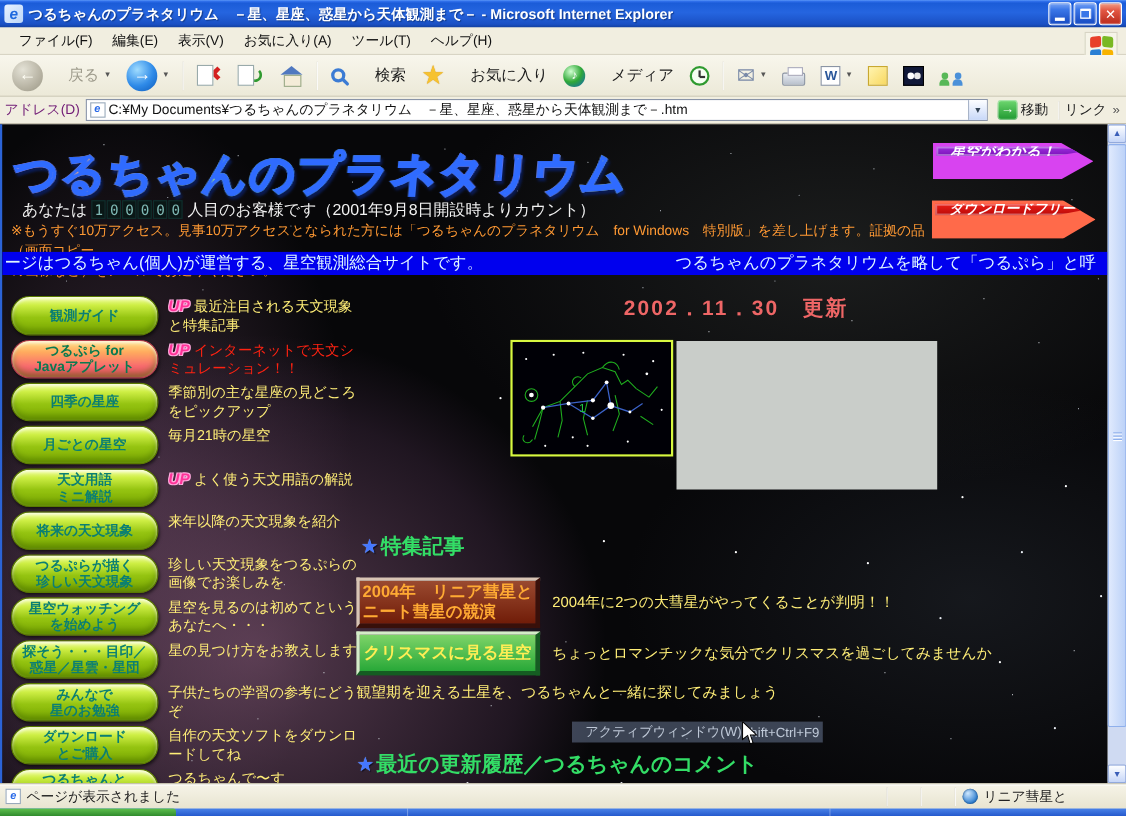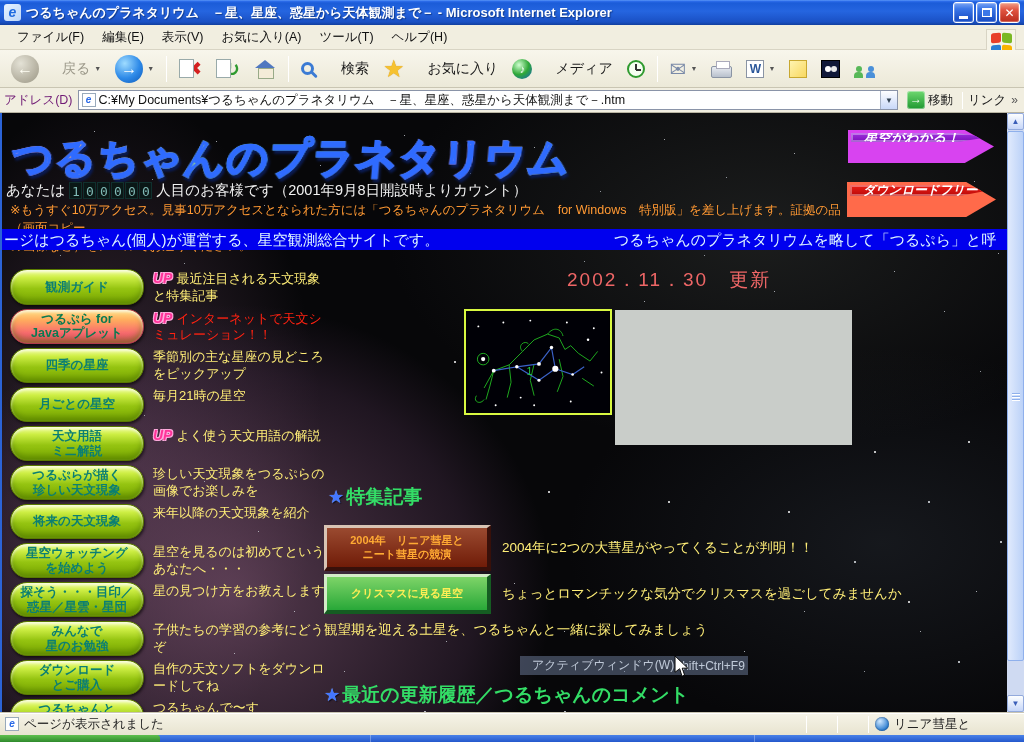--- a/index.html
+++ b/index.html
@@ -109,33 +109,33 @@
 
   .ribbon-outer { position:absolute; clip-path:polygon(0 0,80% 0,100% 50%,80% 100%,0 100%); padding:3px 8px 21px 3px;font-style:italic; }
   .ribbon-inner { clip-path:polygon(0 0,79% 0,100% 50%,79% 100%,0 100%); width:100%; height:100%;
     display:flex; align-items:center; padding-left:13px; font-size:13.5px; font-weight:bold; color:#fff; white-space:nowrap;
     box-shadow:inset 0 0 0 2px rgba(255,255,255,.35); }
   .rb-purple { left:846px; top:17px; width:146px; height:33px; background:#d843f0; }
   .rb-purple .ribbon-inner { background:linear-gradient(180deg,#a030e0,#7a10b8); }
   .rb-red { left:845px; top:69px; width:149px; height:35px; background:#ff6a4a; }
   .rb-red .ribbon-inner { background:linear-gradient(180deg,#ee2018,#b80808); font-size:12.5px; }
 
-  .visitor { position:absolute; left:4px; top:68px; display:flex; align-items:center; gap:1px;
+  .visitor { position:absolute; left:18px; top:68px; display:flex; align-items:center; gap:1px;
     color:#f2f2f2; font-size:14.5px; white-space:nowrap; }
   .counter { display:inline-flex; gap:1px; margin:0 3px; }
   .counter i { font-style:normal; width:13px; height:17px; background:#0a1716; color:#7fb8b4;
     font-family:"DejaVu Sans Mono",monospace; font-size:13px; line-height:17px; text-align:center; border:1px solid #10302e; }
   .notice { position:absolute; left:8px; top:88px; width:850px; color:#ff9933; font-size:12.5px; line-height:1.45; white-space:pre-line; }
 
   .marquee { position:absolute; left:0px; top:116px; width:1005px; height:21px; background:#0000ee;
     color:#dff6ff; font-size:15px; line-height:21px; white-space:nowrap; overflow:hidden; }
   .mq-left { position:absolute; left:2px;text-align:center; }
   .mq-right { position:absolute; left:612px; }
 
-  .updated { position:absolute; left:565px; top:154px; color:#ee6666; font-size:19px; font-weight:normal; letter-spacing:2px; }
+  .updated { position:absolute; left:565px; top:154px; color:#ee6666; font-size:19px; font-weight:bold; letter-spacing:2px; }
 
   
   .sidebar { position:absolute; left:8px; top:156px; width:320px; }
   .srow { display:flex; gap:9px; margin-bottom:4px; min-height:35px; }
   .sbtn { width:134px; min-height:34px; border-radius:17px; border:1px solid #5a7a00;
     background:linear-gradient(180deg,#f4ffa0 0%,#cdee44 22%,#95c411 55%,#7aa800 100%);
     box-shadow:inset 0 2px 3px rgba(255,255,255,.75), inset 0 -4px 6px rgba(70,110,0,.55), 1px 2px 3px rgba(0,0,0,.6);
     display:flex; align-items:center; justify-content:center; text-align:center;
     color:#0b7f72; font-size:12.5px; font-weight:bold; line-height:1.15; white-space:pre-line; }
   .sbtn.pink { background:linear-gradient(180deg,#ffe388 0%,#ffac5e 30%,#f86a6e 70%,#e84c64 100%); border-color:#b03c4c; color:#0a7a50; }
@@ -147,22 +147,22 @@
   
   .constimg { position:absolute; left:462px; top:196px; width:148px; height:106px; border:2px solid #d8f840; background:#000; }
   .grayph { position:absolute; left:613px; top:197px; width:237px; height:135px; background:#c9cdc9; }
 
   .h-star { color:#4477ff; font-size:18px; margin-right:2px; text-shadow:0 0 1px #9db8ff,1px 1px 1px #001; }
   .g-head { color:#33dd66; font-size:19px; font-weight:bold; white-space:nowrap; }
   .feature-h { position:absolute; left:326px; top:371px; display:flex; align-items:center; }
   .history-h { position:absolute; left:322px; top:569px; display:flex; align-items:center; }
 
   .frow { position:absolute; left:322px; display:flex; align-items:center; gap:11px; }
-  .fbtn { width:167px; min-height:40px; display:flex; align-items:center; justify-content:center; text-align:center;
-    font-size:11px; font-weight:bold; line-height:1.2; white-space:pre-line; border-style:solid; border-width:3px 4px 4px 3px; }
+  .fbtn { width:167px; min-height:40px; display:flex; align-items:center; justify-content:center; text-align:left;
+    font-size:15px; font-weight:bold; line-height:1.2; white-space:pre-line; border-style:solid; border-width:3px 4px 4px 3px; }
   .fbtn.maroon { min-height:46px; background:linear-gradient(180deg,#9a4a30,#701c08); border-color:#d8c4b4 #38100a #38100a #d8c4b4; color:#ffaa33; }
   .fbtn.green  { background:linear-gradient(180deg,#7ed468,#28a838); border-color:#d4ecc8 #155c22 #155c22 #d4ecc8; color:#ffee55; }
   .fbtn.orange { background:linear-gradient(180deg,#ffc054,#ee8820); border-color:#ffe8c4 #9a4a00 #9a4a00 #ffe8c4; color:#ffee44; }
   .fdesc { color:#ffee77; font-size:13.5px; white-space:nowrap; }
 
   .ghost { position:absolute; left:518px; top:543px; width:228px; height:19px; background:rgba(130,150,185,.42);
     display:flex; justify-content:space-between; align-items:center; padding:0 12px;
     color:rgba(228,238,252,.78); font-size:12px; white-space:nowrap; }
   .cursor { position:absolute; left:672px; top:543px; }
 
@@ -359,27 +359,27 @@
       <div class="srow">
         <span class="sbtn">月ごとの星空</span>
         <span class="sdesc">毎月21時の星空</span>
       </div>
       <div class="srow">
         <span class="sbtn">天文用語
 ミニ解説</span>
         <span class="sdesc"><span class="up">UP</span><span>よく使う天文用語の解説</span></span>
       </div>
       <div class="srow">
+        <span class="sbtn">将来の天文現象</span>
+        <span class="sdesc">来年以降の天文現象を紹介</span>
+      </div>
+      <div class="srow">
         <span class="sbtn">つるぷらが描く
 珍しい天文現象</span>
         <span class="sdesc">珍しい天文現象をつるぷらの画像でお楽しみを</span>
-      </div>
-      <div class="srow">
-        <span class="sbtn">将来の天文現象</span>
-        <span class="sdesc">来年以降の天文現象を紹介</span>
       </div>
       <div class="srow">
         <span class="sbtn">星空ウォッチング
 を始めよう</span>
         <span class="sdesc">星空を見るのは初めてというあなたへ・・・</span>
       </div>
       <div class="srow">
         <span class="sbtn">探そう・・・目印／
 惑星／星雲・星団</span>
         <span class="sdesc">星の見つけ方をお教えします</span>

